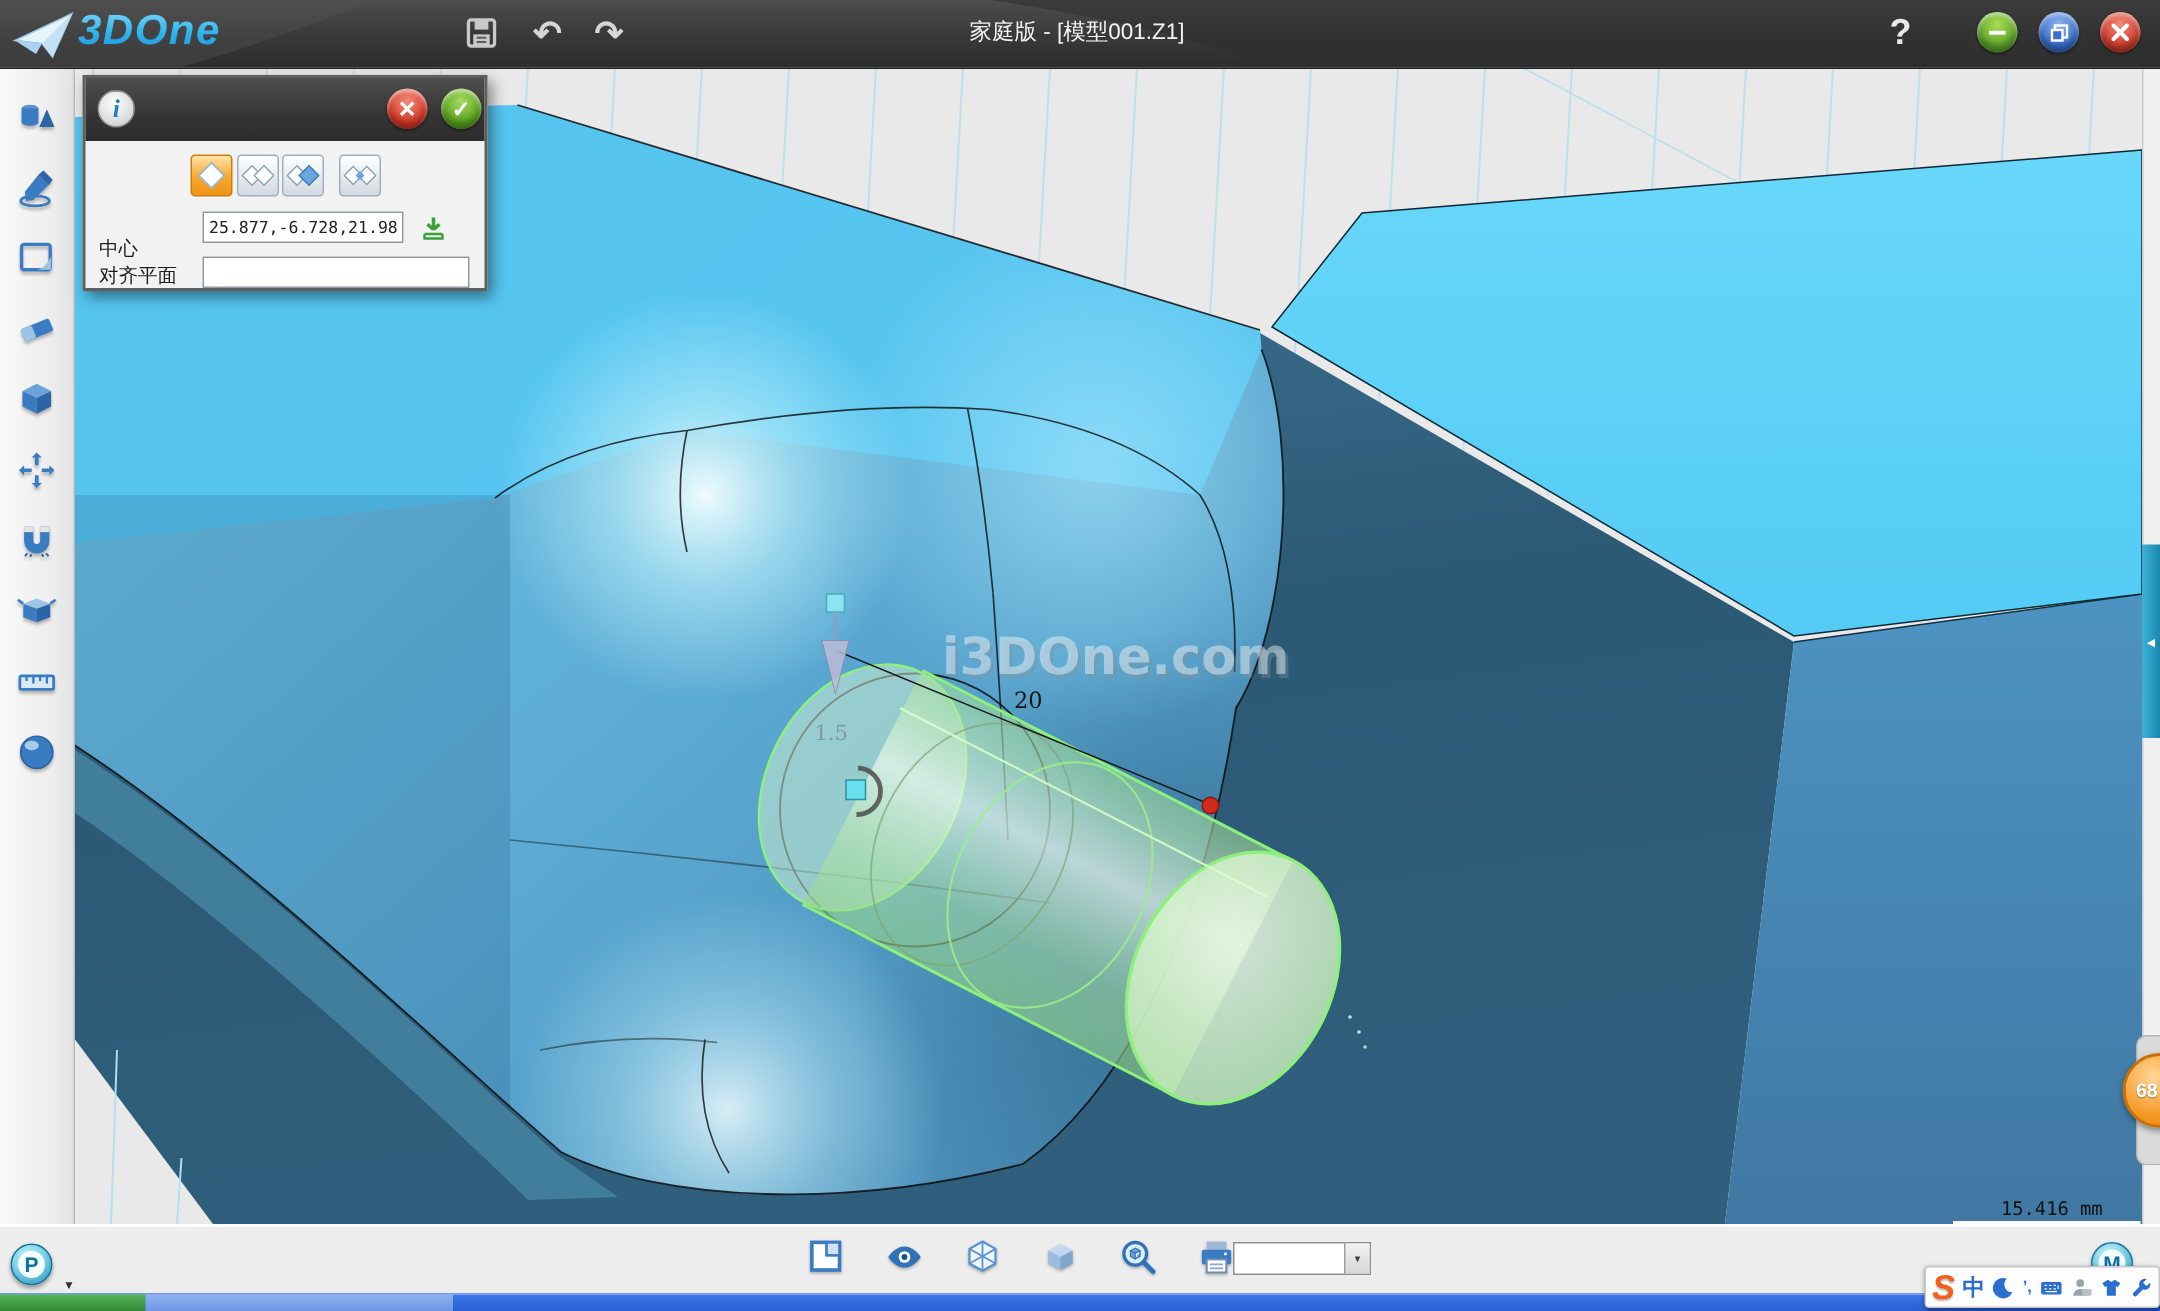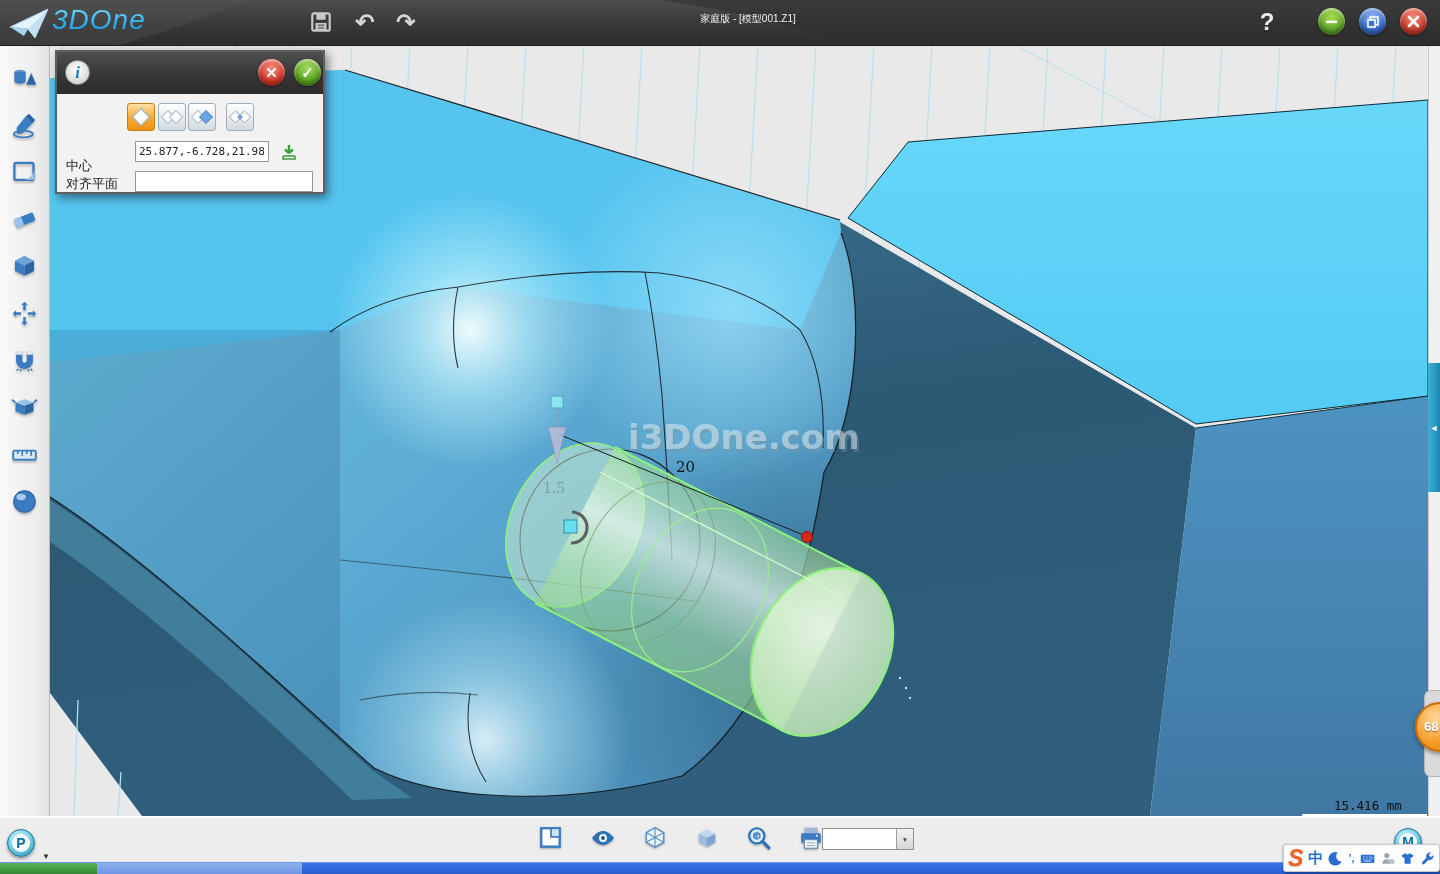--- a/index.html
+++ b/index.html
@@ -2,26 +2,26 @@
 <html><head>
 <meta charset="utf-8">
 <style>
   html,body{margin:0;padding:0;width:1440px;height:874px;overflow:hidden;background:#e9e9e9;
     font-family:"Liberation Sans",sans-serif;}
   .abs{position:absolute;}
   
   #titlebar{left:0;top:0;width:1440px;height:45px;
     background:linear-gradient(#4d4d4d,#383838 55%,#2d2d2d);border-bottom:1px solid #1c1c1c;z-index:20;}
   #titlebar .swoosh{left:0;top:0;width:100%;height:45px;}
-  #brand{left:52px;top:4px;font-size:28px;font-weight:normal;font-style:italic;letter-spacing:1px;
+  #brand{left:52px;top:4px;font-size:28px;font-weight:bold;font-style:italic;letter-spacing:1px;
     background:linear-gradient(#9fe6ff,#2fb6ef 55%,#1287d8);-webkit-background-clip:text;background-clip:text;color:transparent;
     text-shadow:0 0 1px rgba(60,180,240,.25);}
   .tb-btn{width:30px;height:30px;top:7px;display:flex;align-items:center;justify-content:center;
     color:#d6d6d6;font-size:23px;font-weight:bold;cursor:pointer;}
-  #win-title{left:488px;top:12px;width:520px;text-align:center;color:#f2f2f2;font-size:10px;}
+  #win-title{left:458px;top:12px;width:520px;text-align:center;color:#f2f2f2;font-size:15px;}
   .win-ctl{top:8px;width:27px;height:27px;border-radius:50%;display:flex;align-items:center;justify-content:center;
     color:#fff;font-weight:bold;font-size:13px;box-shadow:inset 0 2px 3px rgba(255,255,255,.55),inset 0 -4px 5px rgba(0,0,0,.35),0 1px 2px rgba(0,0,0,.5);cursor:pointer;}
   #btn-min{left:1318px;background:radial-gradient(circle at 50% 32%,#a8dc54,#61a829 60%,#4c8c1d);}
   #btn-restore{left:1359px;background:radial-gradient(circle at 50% 32%,#8fb4ee,#3a70cf 60%,#2757ad);}
   #btn-close{left:1400px;background:radial-gradient(circle at 50% 32%,#f08a7a,#d2402f 60%,#ab2417);}
   #btn-help{left:1252px;top:7px;width:30px;height:30px;color:#e9e9e9;font-size:24px;font-weight:bold;
     display:flex;align-items:center;justify-content:center;cursor:pointer;}
   
   #sidebar{left:0;top:45px;width:50px;height:771px;background:linear-gradient(90deg,#fafafa,#ececec 75%,#e2e2e2);
     border-right:1px solid #b9b9b9;z-index:5;display:flex;flex-direction:column;align-items:center;padding-top:16px;box-sizing:border-box;}

